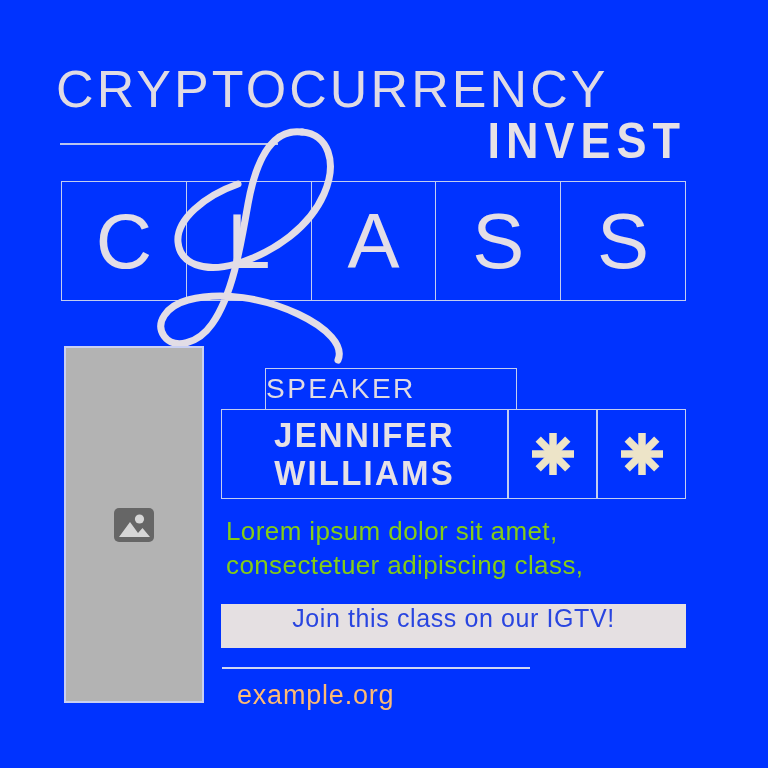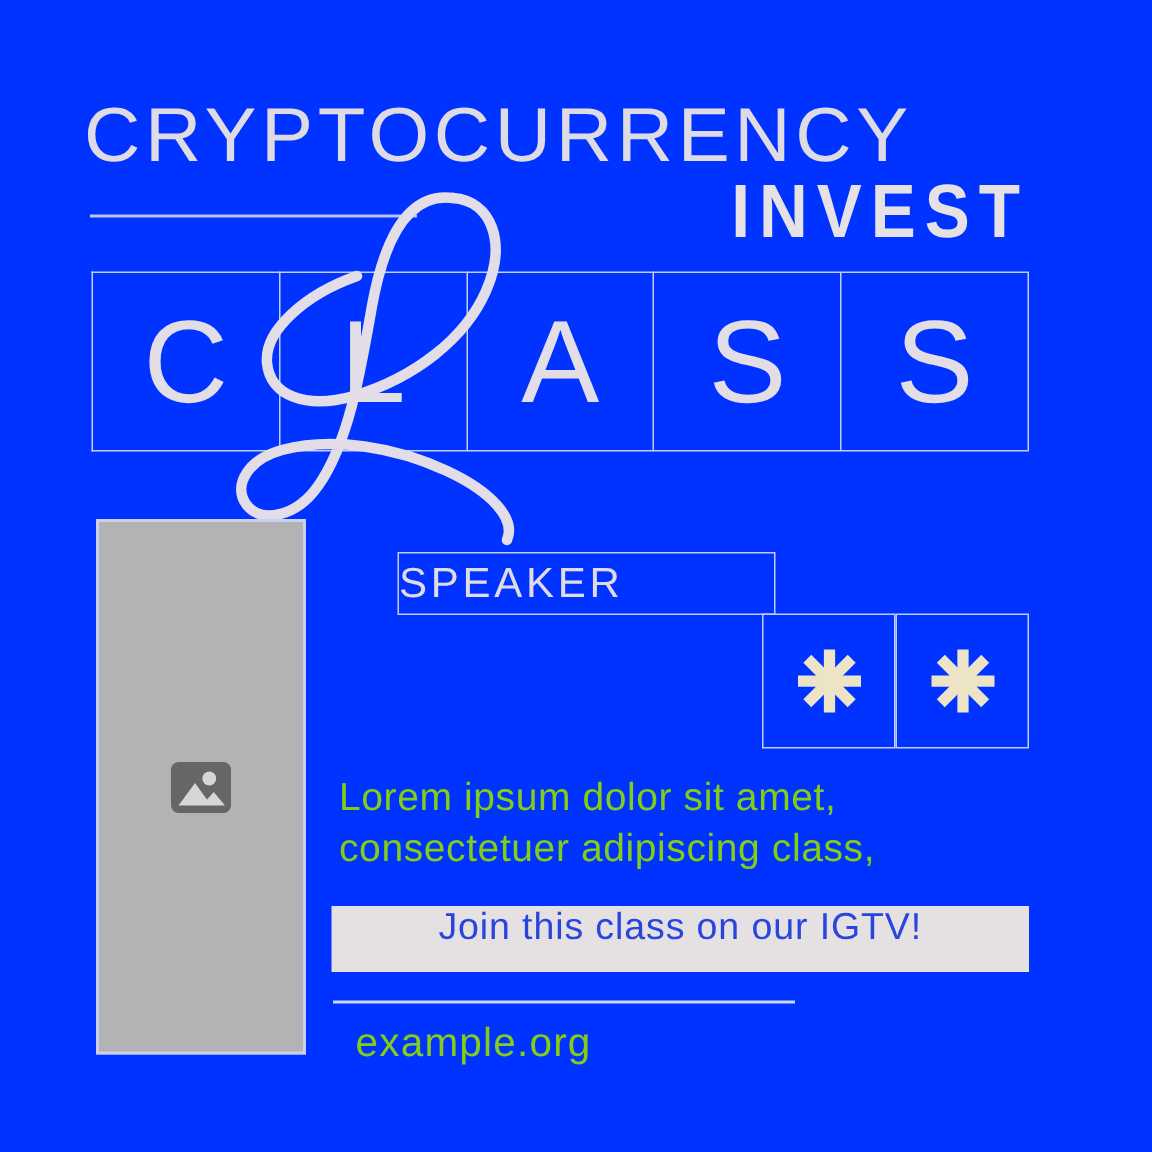--- a/index.html
+++ b/index.html
@@ -223,21 +223,21 @@
     background: #cfd6f3;
   }
   .footer-url {
     position: absolute;
     left: 237px;
     top: 680px;
     font-family: "Liberation Sans", sans-serif;
     font-weight: 300;
     font-size: 27px;
     letter-spacing: 0.8px;
-    color: #84cc16;
+    color: #fdba74;
     white-space: nowrap;
   }
 </style>
 </head>
 <body>
 
 <div id="poster">
 
   <div class="headline-crypto">CRYPTOCURRENCY</div>
 
@@ -270,20 +270,24 @@
         <circle cx="26.5" cy="15" r="4.6" fill="#d6d6d6"></circle>
         <path d="M6 33 L17 18 L25 29 L29.5 24 L37 33 Z" fill="#d6d6d6"></path>
       </svg>
     </span>
   </div>
 
   <div class="speaker-box">
     <span class="speaker-label">SPEAKER</span>
   </div>
 
+  <div class="name-box">
+    <span class="name-line">JENNIFER</span>
+    <span class="name-line">WILLIAMS</span>
+  </div>
 
   <div class="star-box star-box-1">
     <span>
       <svg width="48" height="48" viewBox="0 0 48 48">
         <g stroke="#ede4c8" stroke-width="7.5" stroke-linecap="butt">
           <line x1="24" y1="3" x2="24" y2="45"></line>
           <line x1="3" y1="24" x2="45" y2="24"></line>
           <line x1="9.2" y1="9.2" x2="38.8" y2="38.8"></line>
           <line x1="38.8" y1="9.2" x2="9.2" y2="38.8"></line>
         </g>

